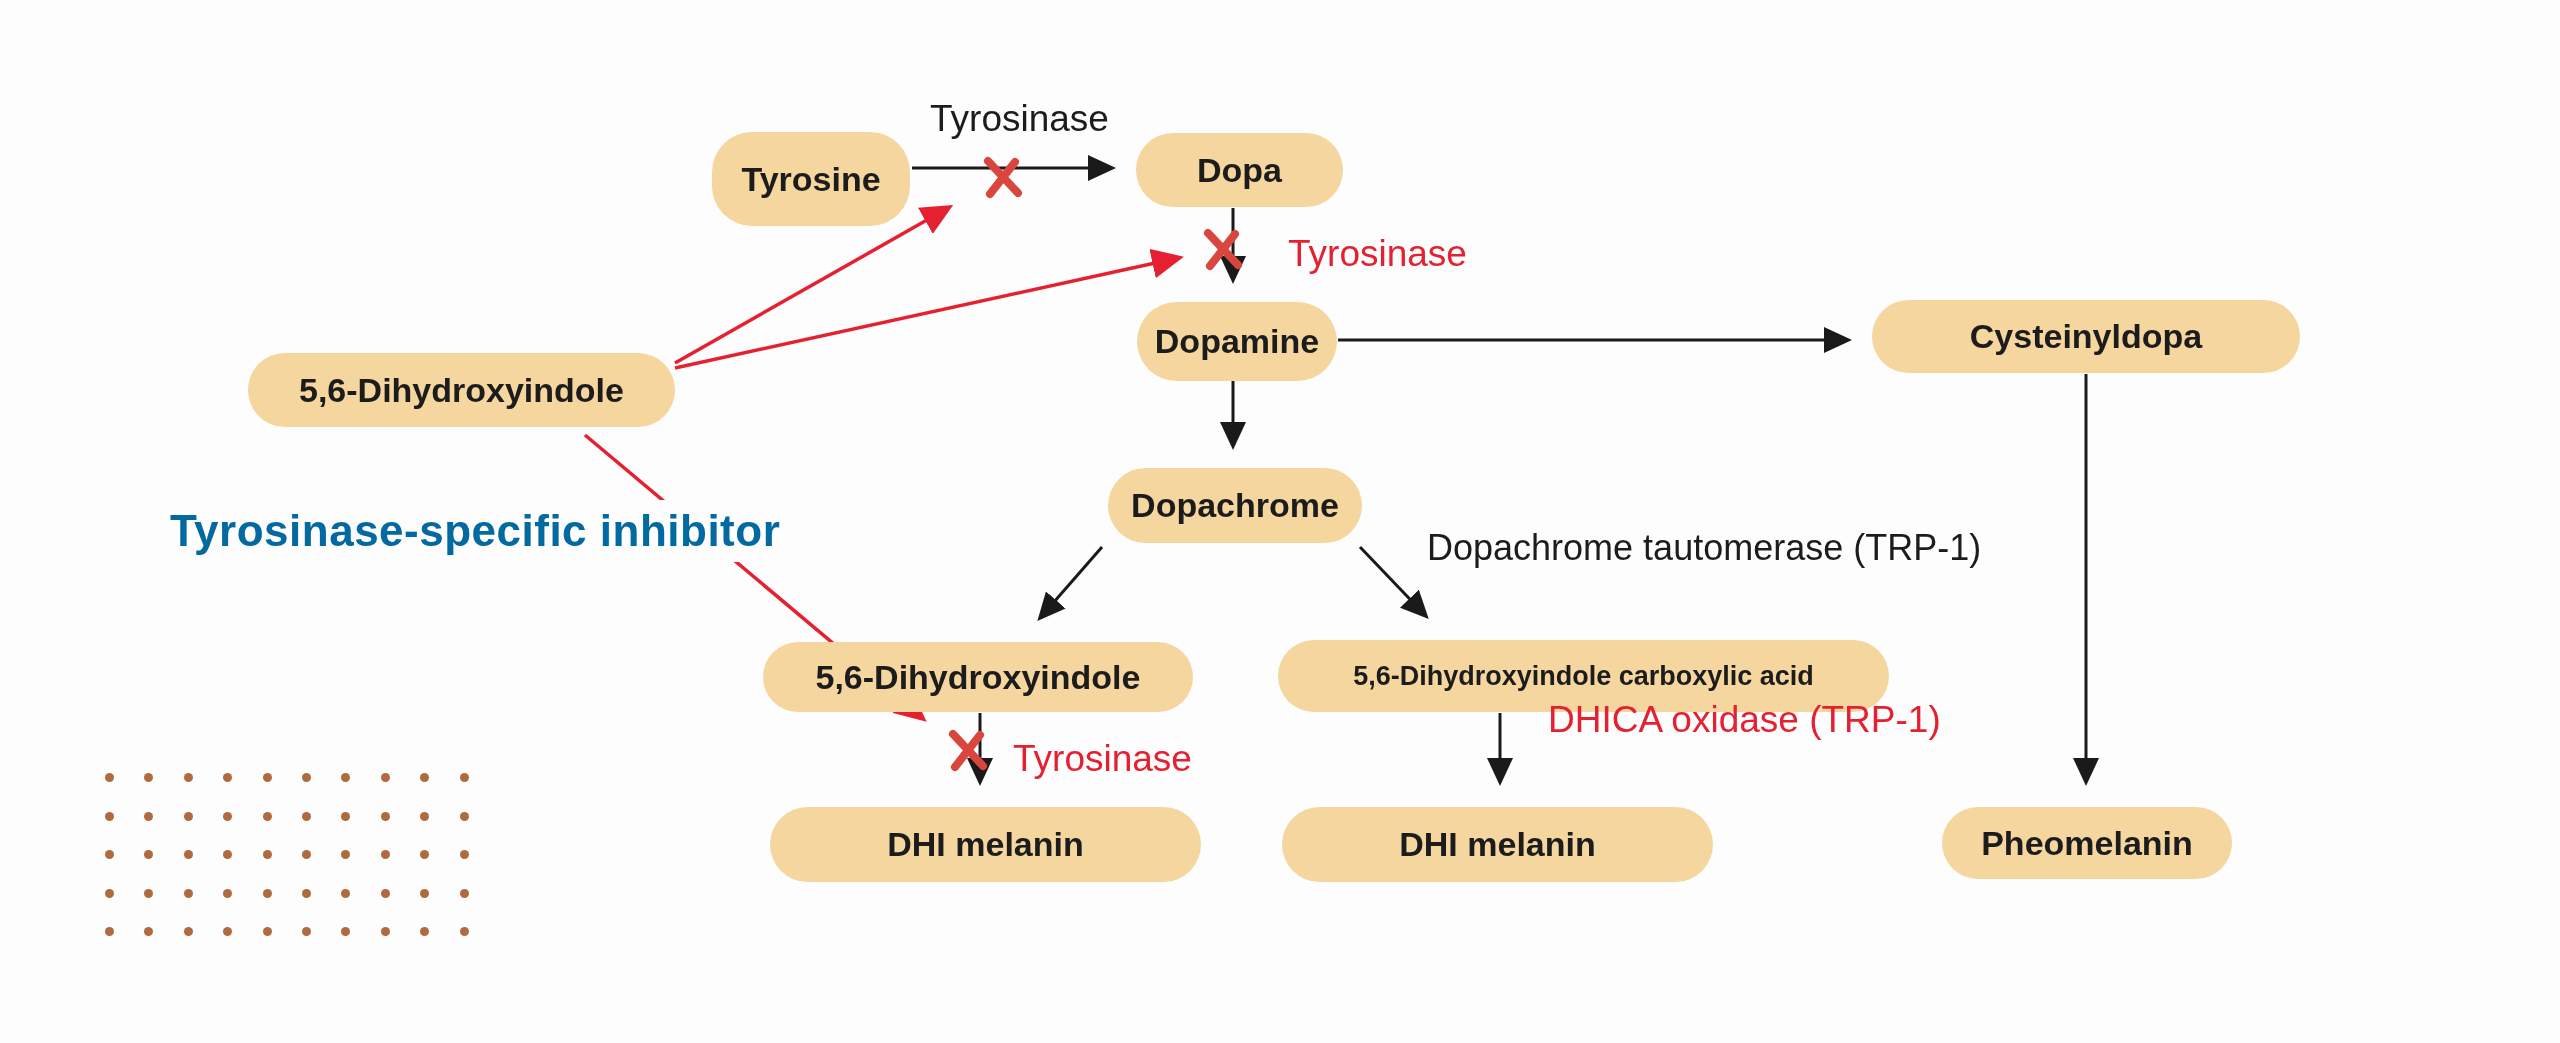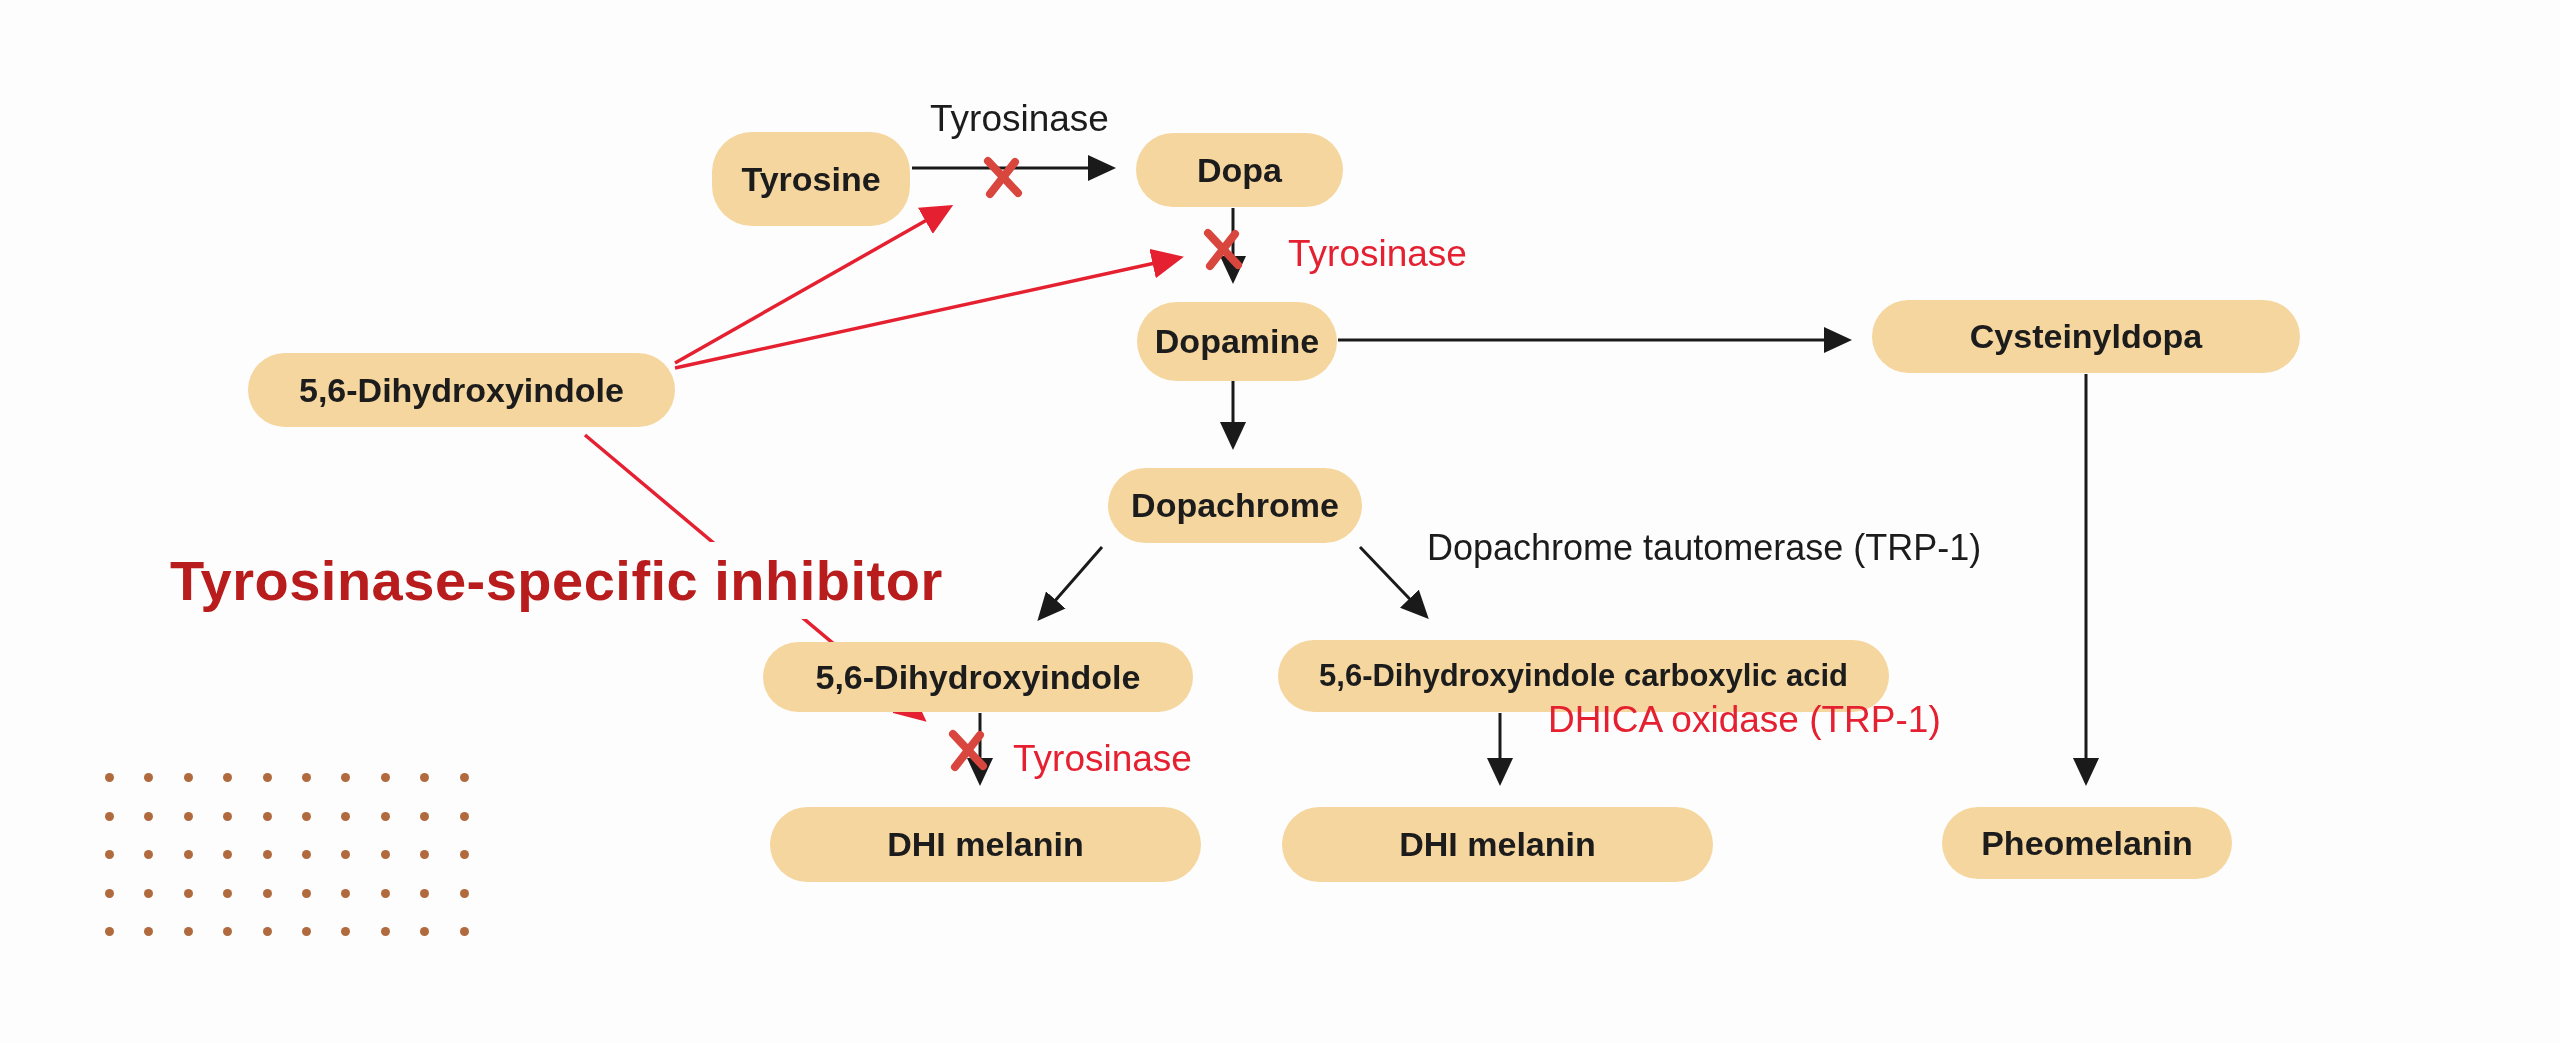--- a/index.html
+++ b/index.html
@@ -19,24 +19,23 @@
     font-size:34px;font-weight:700;color:var(--text,#1c1c1c);
     white-space:nowrap;letter-spacing:0px;
   }
   .enzyme-label{
     position:absolute;font-size:37px;font-weight:400;color:var(--text,#1c1c1c);
     white-space:nowrap;line-height:1.05;
   }
   .enzyme-label.red{color:var(--red,#e52030);}
   .inhibitor-label{
     position:absolute;left:160px;top:500px;
-    font-size:56px;font-weight:800;color:#b91c1c;
+    font-size:44px;font-weight:800;color:#0369a1;
     background:#fdfdfd;padding:6px 10px;white-space:nowrap;
     letter-spacing:0.5px;
-    margin-top:42px;
   }
   #dot-grid{position:absolute;left:105px;top:773px;width:380px;height:170px;}
   .dot{
     position:absolute;width:9px;height:9px;border-radius:50%;
     background:var(--dot,#b06a3e);
   }
 </style>
 </head>
 <body style="--pill: #f5d69e; --red: #e52030; --xmark: #d8463e; --text: #1c1c1c; --dot: #b06a3e; --bg: #fdfdfd;">
 
@@ -77,21 +76,21 @@
     <line class="x-stroke" x1="980" y1="735" x2="955" y2="767"></line>
   </g>
 </svg>
 
 <div class="pill" style="left:712px;top:132px;width:198px;height:94px;">Tyrosine</div>
 <div class="pill" style="left:1136px;top:133px;width:207px;height:74px;">Dopa</div>
 <div class="pill" style="left:1137px;top:302px;width:200px;height:79px;">Dopamine</div>
 <div class="pill" style="left:1872px;top:300px;width:428px;height:73px;">Cysteinyldopa</div>
 <div class="pill" style="left:1108px;top:468px;width:254px;height:75px;">Dopachrome</div>
 <div class="pill" style="left:763px;top:642px;width:430px;height:70px;">5,6-Dihydroxyindole</div>
-<div class="pill" style="left:1278px;top:640px;width:611px;height:72px;font-size:31px;">5,6-Dihydroxyindole carboxylic acid</div>
+<div class="pill" style="left:1278px;top:640px;width:611px;height:72px;font-size:27px;">5,6-Dihydroxyindole carboxylic acid</div>
 <div class="pill" style="left:248px;top:353px;width:427px;height:74px;">5,6-Dihydroxyindole</div>
 <div class="pill" style="left:770px;top:807px;width:431px;height:75px;">DHI melanin</div>
 <div class="pill" style="left:1282px;top:807px;width:431px;height:75px;">DHI melanin</div>
 <div class="pill" style="left:1942px;top:807px;width:290px;height:72px;">Pheomelanin</div>
 
 <div class="enzyme-label" style="left:930px;top:100px;">Tyrosinase</div>
 <div class="enzyme-label red" style="left:1288px;top:235px;">Tyrosinase</div>
 <div class="enzyme-label red" style="left:1013px;top:740px;">Tyrosinase</div>
 <div class="enzyme-label" style="left:1427px;top:529px;font-size:36px;">Dopachrome tautomerase (TRP-1)</div>
 <div class="enzyme-label red" style="left:1548px;top:701px;">DHICA oxidase (TRP-1)</div>

